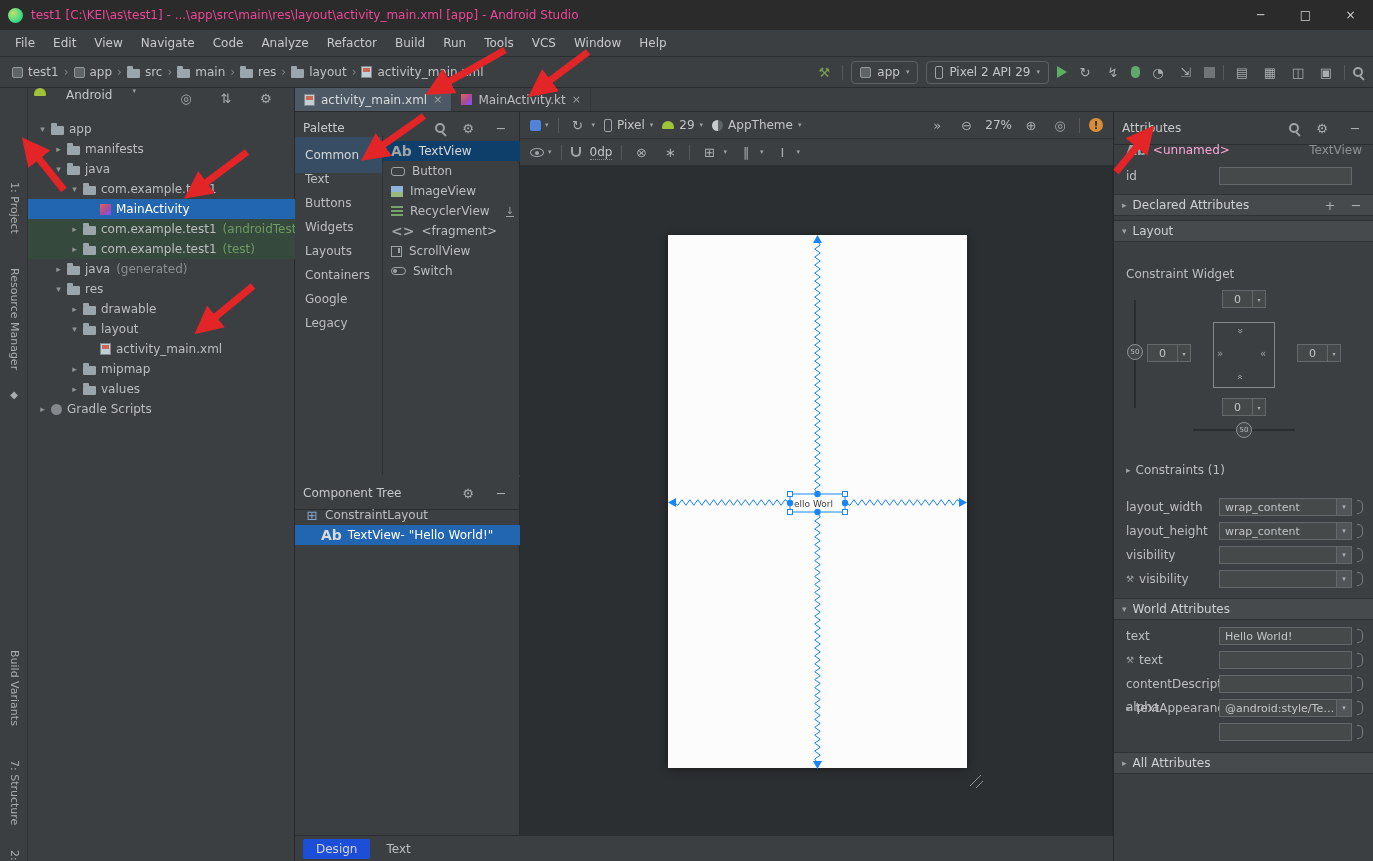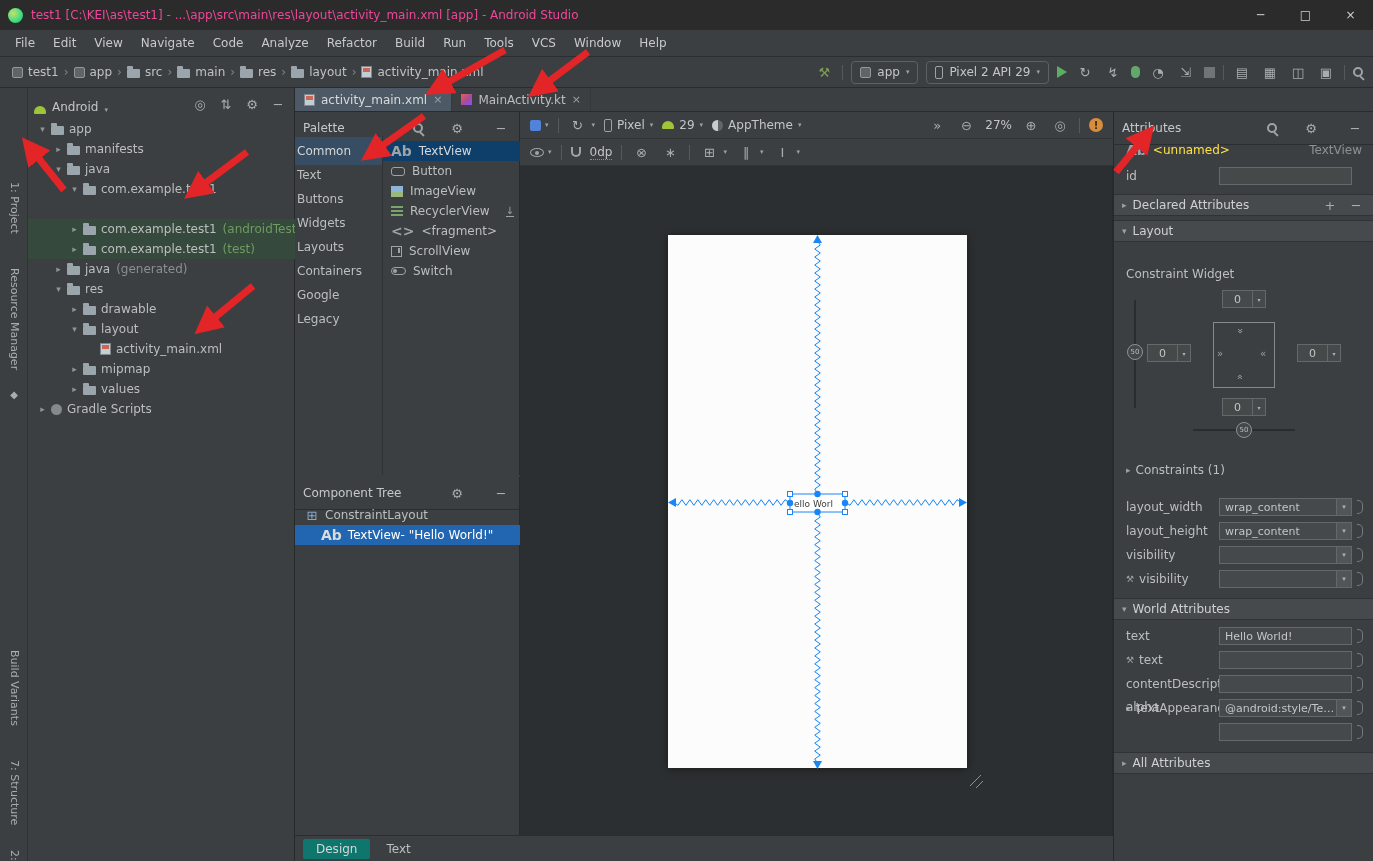--- a/index.html
+++ b/index.html
@@ -52,59 +52,59 @@
 .ico-list{width:12px;height:11px;background:repeating-linear-gradient(180deg,#79a56c 0 2px,transparent 2px 4px);flex:none}
 .ico-scroll{position:relative;width:11px;height:11px;border:1px solid #9da3a7;flex:none}
 .ico-scroll::after{content:"";position:absolute;right:1px;top:1px;width:2px;height:5px;background:#9da3a7}
 .ico-switch{position:relative;width:15px;height:8px;border:1px solid #9da3a7;border-radius:4px;flex:none}
 .ico-switch::after{content:"";position:absolute;left:1px;top:1px;width:4px;height:4px;border-radius:50%;background:#9da3a7}
 
 .stripe{left:0;top:88px;width:28px;height:773px;background:#3c3f41;border-right:1px solid #303335}
 .vlabel{position:absolute;left:8px;writing-mode:vertical-rl;font-size:11px;color:#a9adb0;white-space:nowrap}
 
 .proj{left:28px;top:88px;width:267px;height:773px;background:#3c3f41;border-right:1px solid #27292b}
-.proj-head{height:26px;display:flex;align-items:flex-end;gap:6px;padding:0 6px;color:#c3c5c7}
+.proj-head{height:26px;display:flex;align-items:flex-start;gap:20px;padding:0 6px;color:#c3c5c7}
 .trow{position:absolute;left:0;width:267px;height:20px;display:flex;align-items:center;white-space:nowrap;color:#bcbec0}
 .trow .tar{width:17px;text-align:center;font-size:9px;color:#8f9496;flex:none}
 .trow .lbl{margin-left:5px}
 .trow.sel{background:#2265b0;color:#fff}
 .trow.green{background:#35493c}
 .sfx{margin-left:6px;color:#6f9a62}
 .sfx.gray{color:#8a8f92}
 
 .tabbar{left:295px;top:88px;width:1078px;height:24px;background:#3c3f41;border-bottom:1px solid #292c2e;display:flex}
 .tab{display:flex;align-items:center;gap:6px;padding:0 9px;color:#bcbec0;border-right:1px solid #36393b}
 .tab.active{background:#4d5a65;color:#d8dadb}
 .tab .x{font-size:11px;color:#9aa0a3}
 
-.phead{display:flex;align-items:center;gap:24px;padding:16px 8px;height:24px;color:#c6c8ca;border-bottom:1px solid #2b2e30}
+.phead{display:flex;align-items:center;gap:13px;padding:16px 8px;height:24px;color:#c6c8ca;border-bottom:1px solid #2b2e30}
 .phead .t{flex:1}
 
 .pal{left:295px;top:112px;width:225px;height:363px;background:#3c3f41;border-right:1px solid #27292b}
-.pcat{position:absolute;left:0;width:87px;height:28px;display:flex;align-items:center;padding-left:2px;color:#bcbec0}
+.pcat{position:absolute;left:0;width:87px;height:36px;display:flex;align-items:center;padding-left:10px;color:#bcbec0}
 .pcat.sel{background:#374d63;color:#d5d7d8}
 .pcol-div{position:absolute;left:87px;top:24px;bottom:0;width:1px;background:#2f3234}
 .pitem{position:absolute;left:88px;width:137px;height:20px;display:flex;align-items:center;gap:7px;padding-left:8px;color:#bcbec0}
 .pitem.sel{background:#0e3f6a;color:#d5d7d8}
 .dl{margin-left:auto;margin-right:6px;font-size:10px;color:#9da3a7;border-bottom:1px solid #9da3a7;line-height:1}
 
 .ct{left:295px;top:477px;width:225px;height:358px;background:#3c3f41;border-right:1px solid #27292b}
 .ctrow{position:absolute;left:0;width:225px;height:20px;display:flex;align-items:center;gap:6px;color:#bcbec0;white-space:nowrap}
 .ctrow.sel{background:#2265b0;color:#fff}
 
 .dtb{background:#3c3f41;display:flex;align-items:center;gap:9px;padding:0 10px;border-bottom:1px solid #303335}
 .dlabel{color:#c3c5c7;white-space:nowrap}
 .margin-val{color:#c3c5c7;border-bottom:1px dotted #8a8f92}
 .surface{left:520px;top:166px;width:593px;height:669px;background:#2c2f31;border-right:1px solid #27292b}
 .canvas{position:absolute;left:148px;top:69px;width:299px;height:533px;background:#fcfcfd;box-shadow:0 1px 8px rgba(0,0,0,.45)}
 .dsvg{position:absolute;left:0;top:0;pointer-events:none}
 
 .btabs{left:295px;top:835px;width:818px;height:26px;background:#3c3f41;border-top:1px solid #2b2e30;display:flex;align-items:center;gap:3px;padding-left:8px}
 .btab{padding:3px 13px;color:#bcbec0;border-radius:2px}
-.btab.active{background:#0f766e;color:#d5d7d8}
+.btab.active{background:#1d4ed8;color:#d5d7d8}
 
 .attrs{left:1113px;top:112px;width:260px;height:749px;background:#3c3f41;border-left:1px solid #27292b}
 .abar{position:absolute;left:0;width:260px;height:22px;background:#474a4c;display:flex;align-items:center;gap:6px;padding:0 8px;color:#ced0d1;border-top:1px solid #303335;border-bottom:1px solid #303335}
 .ex{font-size:9px;color:#9aa0a3;flex:none}
 .alabel{position:absolute;left:12px;height:20px;display:flex;align-items:center;gap:5px;color:#bcbec0;white-space:nowrap}
 .ctrl{position:absolute;left:105px;width:133px;height:18px;background:#45494a;border:1px solid #64686a;display:flex;align-items:center;color:#c3c5c7}
 .ctrl .val{flex:1;padding:0 5px;font-size:11px;white-space:nowrap;overflow:hidden}
 .ctrl .dd{width:15px;align-self:stretch;border-left:1px solid #64686a;background:#515557;display:flex;align-items:center;justify-content:center;font-size:7px;color:#aeb2b4}
 .flag{position:absolute;left:243px;width:6px;height:14px;border:1px solid #787c7e;border-left:none;border-radius:0 5px 5px 0}
 .mcombo{position:absolute;width:44px;height:18px;background:#45494a;border:1px solid #64686a;display:flex;align-items:center;color:#c3c5c7}
@@ -248,20 +248,24 @@
   <div class="trow" style="top:71px;padding-left:22px">
       <span class="tar">▾</span>
       <span class="fold"></span>
       <span class="lbl">java</span>
     </div>
   <div class="trow" style="top:91px;padding-left:38px">
       <span class="tar">▾</span>
       <span class="fold"></span>
       <span class="lbl">com.example.test1</span>
     </div>
+  <div class="trow sel" style="top:111px;padding-left:72px">
+      <span class="kotlin-ico"></span>
+      <span class="lbl">MainActivity</span>
+    </div>
   <div class="trow green" style="top:131px;padding-left:38px">
       <span class="tar">▸</span>
       <span class="fold"></span>
       <span class="lbl">com.example.test1</span>
       <span class="sfx">(androidTest)</span>
     </div>
   <div class="trow green" style="top:151px;padding-left:38px">
       <span class="tar">▸</span>
       <span class="fold"></span>
       <span class="lbl">com.example.test1</span>
@@ -479,21 +483,21 @@
 
 <div class="p attrs">
   <div class="phead">
     <span class="t">Attributes</span>
     <span class="search-ico"></span>
     <span class="ibox">⚙</span>
     <span class="ibox">─</span>
   </div>
   <div class="p flex" style="left:0;top:28px;width:260px;height:20px;padding:0 12px;gap:6px">
     <span class="ab">Ab</span>
-    <span style="color:#fde047">&lt;unnamed&gt;</span>
+    <span style="color:#f9a8d4">&lt;unnamed&gt;</span>
     <span class="grow"></span>
     <span style="color:#8d9194">TextView</span>
   </div>
   <span class="alabel" style="top:54px">id</span>
   <input class="idinput" value="" style="">
 
   <div class="abar" style="top:82px">
     <span class="ex">▸</span>
     <span class="grow">Declared Attributes</span>
     <span class="ibox">+</span>

